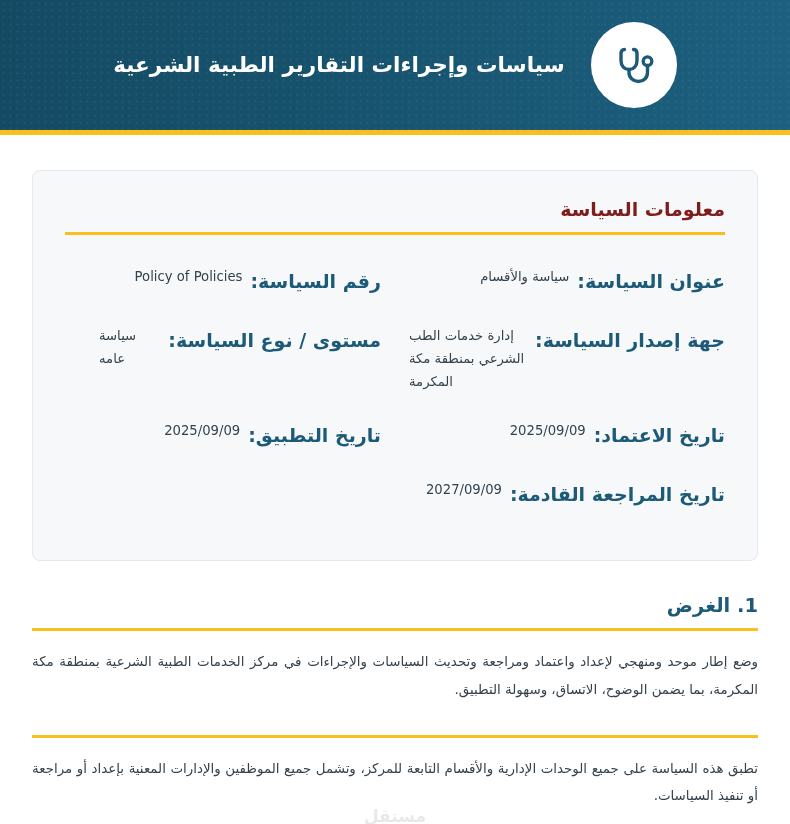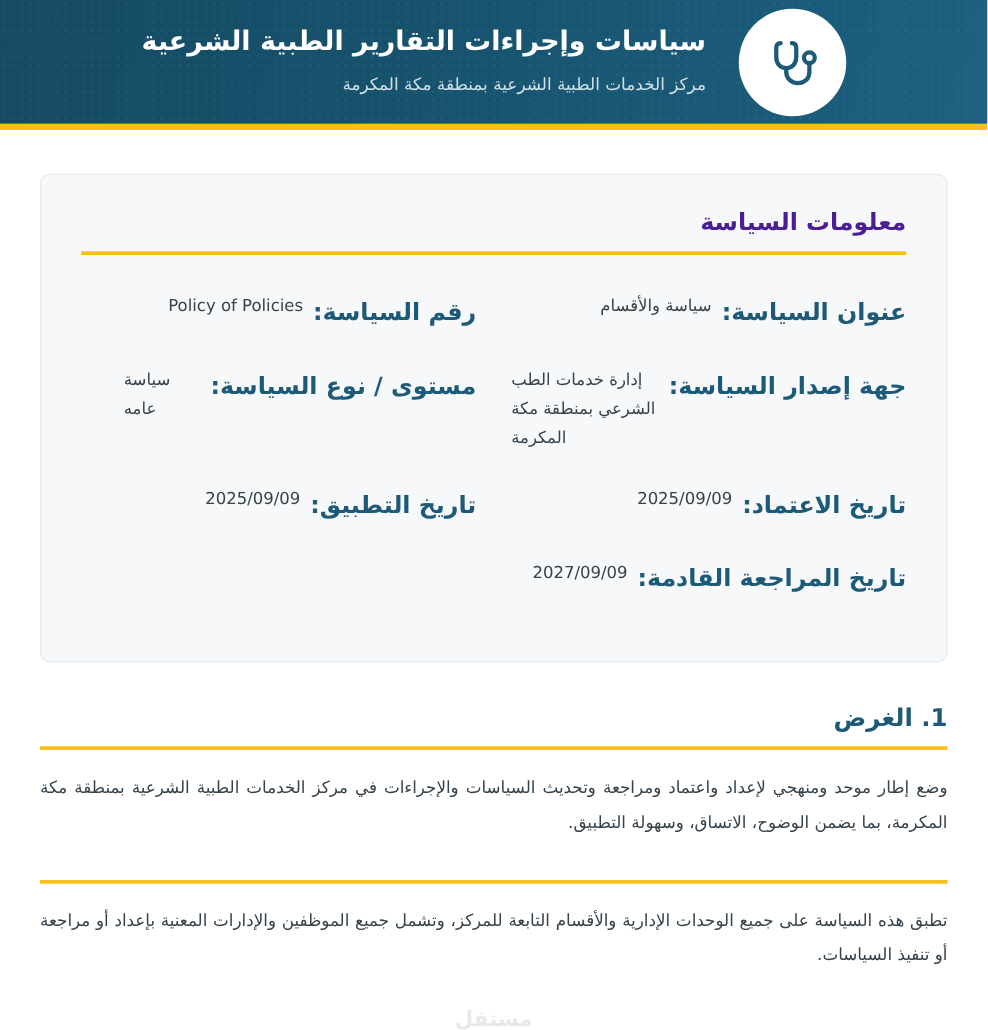--- a/index.html
+++ b/index.html
@@ -13,21 +13,21 @@
   body {
     font-family: "DejaVu Sans", "Liberation Sans", sans-serif;
     background: #ffffff;
     color: #2b3a44;
     direction: rtl;
   }
 
   
   .doc-header {
     position: relative;
-    height: 99px;
+    height: 130px;
     background: linear-gradient(100deg, #154a63 0%, #17536e 45%, #1d6080 100%);
     overflow: hidden;
   }
 
   .doc-header::before {
     content: "";
     position: absolute;
     inset: 0;
     background-image: radial-gradient(rgba(255,255,255,0.045) 1px, transparent 1.2px);
     background-size: 7px 7px;
@@ -99,21 +99,21 @@
     margin-top: 35px;
     background: #f6f8fa;
     border: 1px solid #e3e9ee;
     border-radius: 8px;
     padding: 26px 32px 30px 32px;
   }
 
   .card-title {
     font-size: 19px;
     font-weight: bold;
-    color: #4c1d95;
+    color: #7f1d1d;
     text-align: right;
     padding-bottom: 10px;
     line-height: 1.3;
   }
 
   .card-rule {
     height: 3px;
     background: #f9bf1c;
     margin-bottom: 22px;
   }
@@ -228,21 +228,20 @@
             <path d="M20 29.5 L20 32.5
                      C20 38 24.5 41.5 29.5 41.5
                      C34.5 41.5 38.5 38 38.5 32.5 L38.5 25.5"></path>
           </g>
           <circle cx="38.5" cy="21.2" r="4.3" fill="none" stroke="#1c5a78" stroke-width="3.4"></circle>
         </svg>
       </span>
     </div>
     <div class="header-text">
       <div class="header-title">سياسات وإجراءات التقارير الطبية الشرعية</div>
-      <div class="header-subtitle">مركز الخدمات الطبية الشرعية بمنطقة مكة المكرمة</div>
     </div>
   </div>
 </header>
 <div class="header-accent"></div>
 
 <main class="page-body">
 
   <section class="info-card">
     <h2 class="card-title">معلومات السياسة</h2>
     <div class="card-rule"></div>

